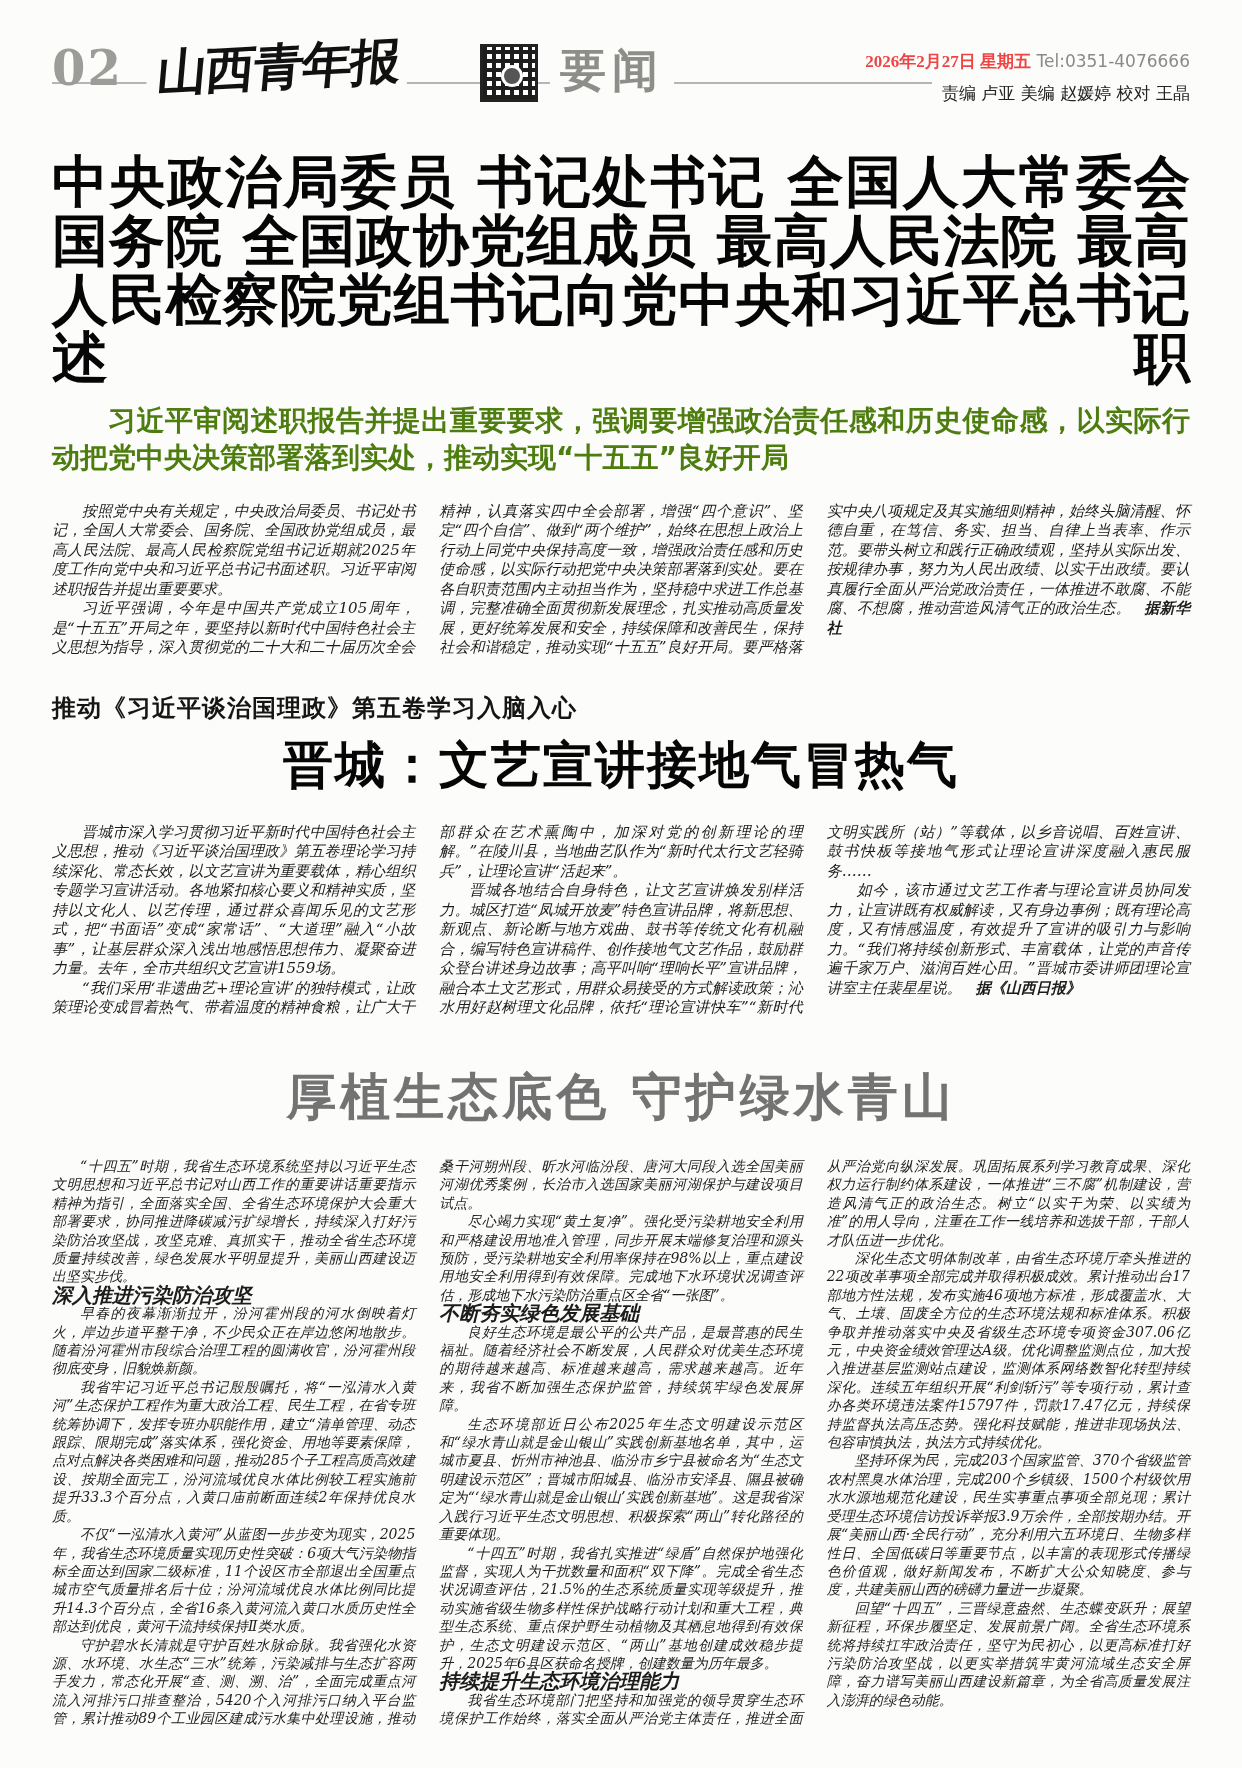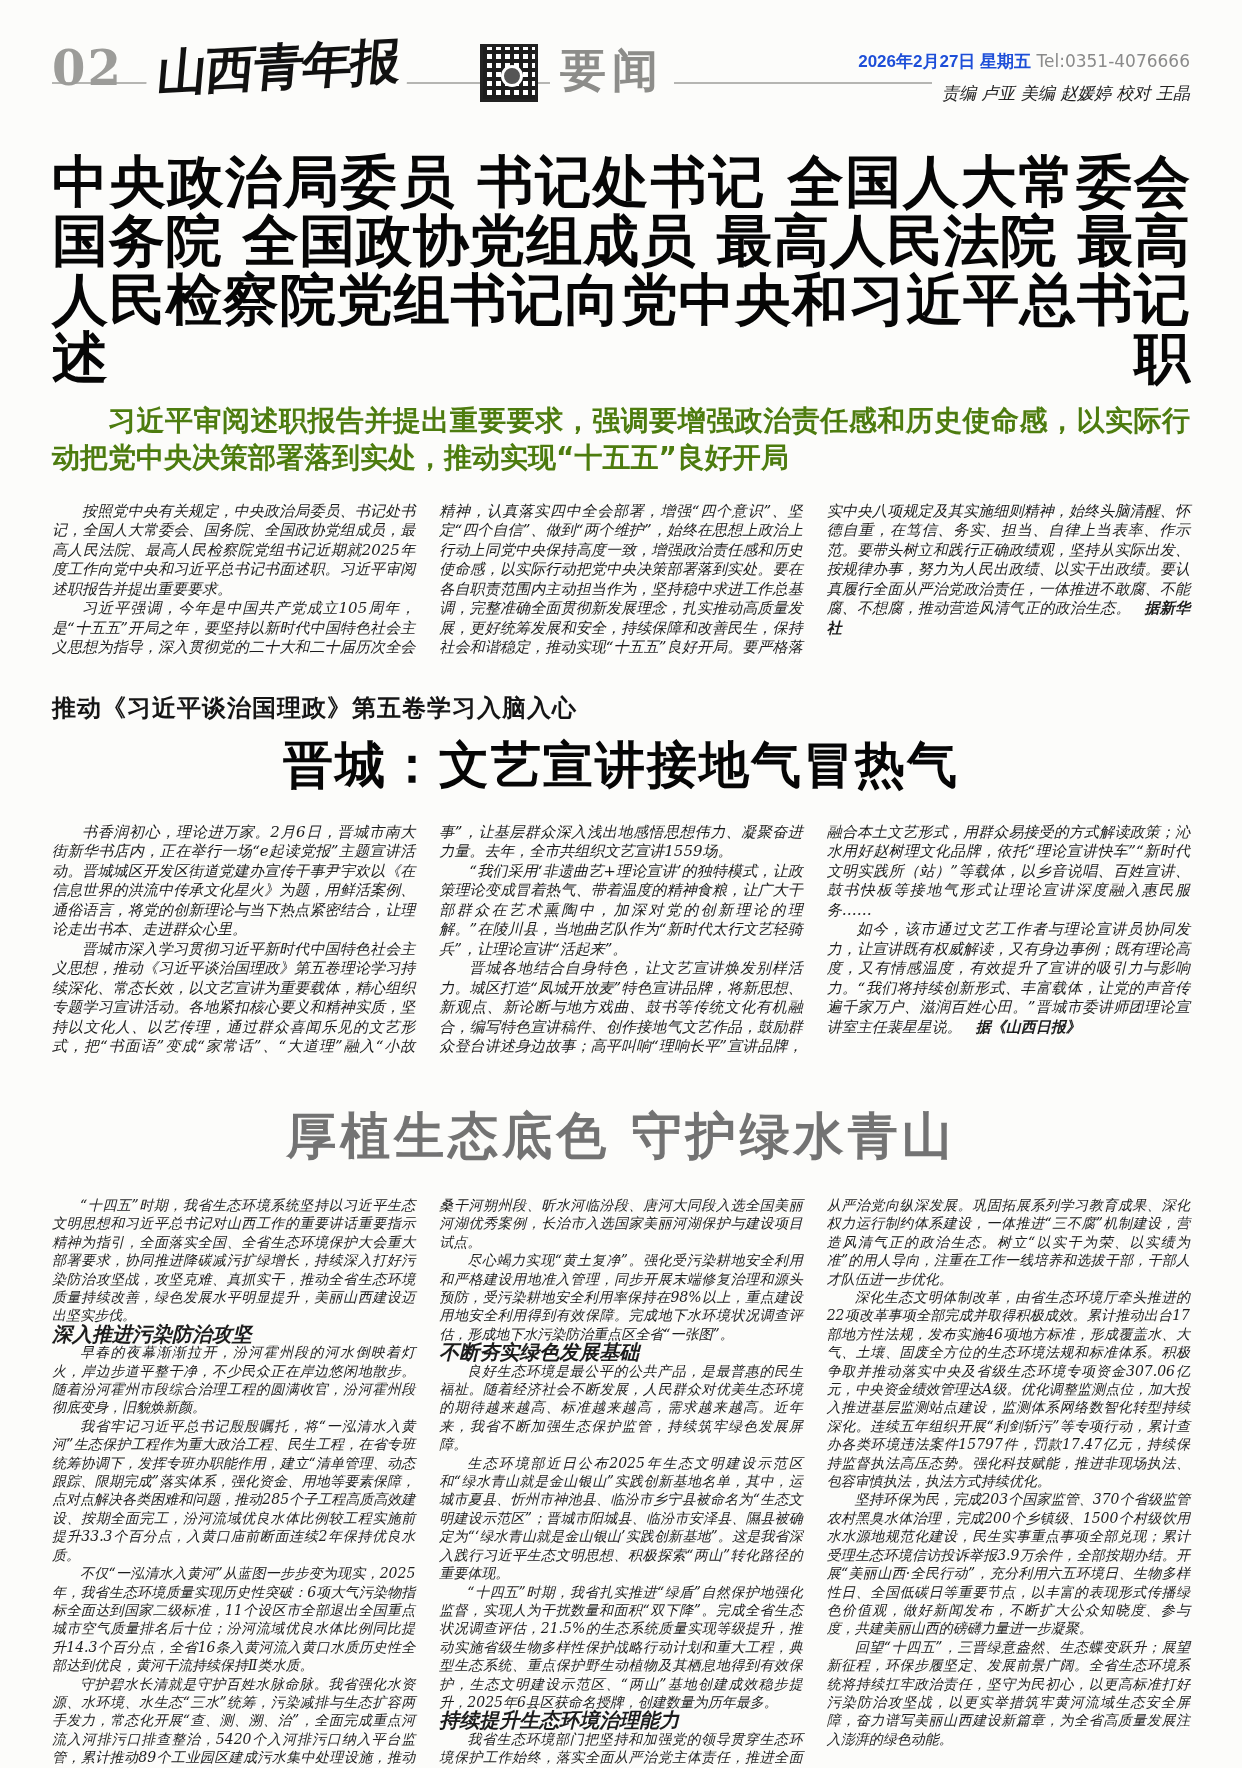--- a/index.html
+++ b/index.html
@@ -13,24 +13,24 @@
   .masthead{position:absolute;left:96px;top:0;font-size:50px;font-weight:bold;color:#111;
             transform:skewX(-8deg) rotate(-3deg);letter-spacing:-2px;background:#fcfcfa;padding:0 10px;}
   .qr{position:absolute;left:428px;top:10px;width:58px;height:58px;background:#fff;border:3px solid #222;box-sizing:border-box;
       background-image:repeating-linear-gradient(0deg,#1d1d1d 0 4px,transparent 4px 9px),
                        repeating-linear-gradient(90deg,#1d1d1d 0 4px,#fff 4px 9px);}
   .qr::after{content:"";position:absolute;left:18px;top:18px;width:16px;height:16px;border-radius:50%;
              background:#555;border:3px solid #fff;}
   .section-title{position:absolute;left:498px;top:6px;font-size:46px;font-weight:bold;color:#8d8d8a;
                  letter-spacing:6px;background:#fcfcfa;padding:0 10px;}
   .dateline{position:absolute;right:0;top:16px;font-size:17px;white-space:nowrap;}
-  .dateline .date{font-weight:bold;color:#1d4ed8;font-family:Liberation Sans, sans-serif;text-align:center;}
+  .dateline .date{font-weight:bold;color:#ef4444;font-family:Liberation Serif, serif;text-align:center;}
   .dateline .phone{color:#8a8a8a;font-family:"DejaVu Sans","Liberation Sans",sans-serif;}
   .credits{position:absolute;right:0;top:46px;font-size:17px;color:#222;background:#fcfcfa;padding:2px 0 2px 10px;
-           font-family:"DejaVu Sans","Liberation Sans",sans-serif;font-style:italic;}
+           font-family:"DejaVu Sans","Liberation Sans",sans-serif;}
 
   
   .headline1{margin-top:40px;font-weight:900;font-size:56px;line-height:1.05;color:#060606;
              font-family:"DejaVu Serif","Liberation Serif",serif;}
   .headline1 .hl-line{text-align:justify;text-align-last:justify;}
   .subhead1{margin-top:16px;font-size:28px;line-height:1.3;font-weight:bold;color:#4d7c0f;
             font-family:"DejaVu Sans","Liberation Sans",sans-serif;text-indent:2em;text-align:justify;}
 
   .body-cols{column-count:3;column-gap:24px;text-align:justify;font-style:italic;}
   .body-cols p{margin:0;text-indent:2em;}
@@ -79,21 +79,20 @@
       <p>按照党中央有关规定，中央政治局委员、书记处书记，全国人大常委会、国务院、全国政协党组成员，最高人民法院、最高人民检察院党组书记近期就2025年度工作向党中央和习近平总书记书面述职。习近平审阅述职报告并提出重要要求。</p>
       <p><span>习近平强调，今年是中国共产党成立105周年，是“十五五”开局之年，要坚持以新时代中国特色社会主义思想为指导，深入贯彻党的二十大和二十届历次全会精神，认真落实四中全会部署，增强“四个意识”、坚定“四个自信”、做到“两个维护”，始终在思想上政治上行动上同党中央保持高度一致，增强政治责任感和历史使命感，以实际行动把党中央决策部署落到实处。要在各自职责范围内主动担当作为，坚持稳中求进工作总基调，完整准确全面贯彻新发展理念，扎实推动高质量发展，更好统筹发展和安全，持续保障和改善民生，保持社会和谐稳定，推动实现“十五五”良好开局。要严格落实中央八项规定及其实施细则精神，始终头脑清醒、怀德自重，在笃信、务实、担当、自律上当表率、作示范。要带头树立和践行正确政绩观，坚持从实际出发、按规律办事，努力为人民出政绩、以实干出政绩。要认真履行全面从严治党政治责任，一体推进不敢腐、不能腐、不想腐，推动营造风清气正的政治生态。</span><span class="attribution">据新华社</span></p>
     </div>
   </div>
 
   <div>
     <div class="kicker">推动《习近平谈治国理政》第五卷学习入脑入心</div>
     <div class="headline2">晋城：文艺宣讲接地气冒热气</div>
 
     <div class="body-cols a2-body">
-      <p>书香润初心，理论进万家。2月6日，晋城市南大街新华书店内，正在举行一场“e起读党报”主题宣讲活动。晋城城区开发区街道党建办宣传干事尹宇欢以《在信息世界的洪流中传承文化星火》为题，用鲜活案例、通俗语言，将党的创新理论与当下热点紧密结合，让理论走出书本、走进群众心里。</p>
       <p>晋城市深入学习贯彻习近平新时代中国特色社会主义思想，推动《习近平谈治国理政》第五卷理论学习持续深化、常态长效，以文艺宣讲为重要载体，精心组织专题学习宣讲活动。各地紧扣核心要义和精神实质，坚持以文化人、以艺传理，通过群众喜闻乐见的文艺形式，把“书面语”变成“家常话”、“大道理”融入“小故事”，让基层群众深入浅出地感悟思想伟力、凝聚奋进力量。去年，全市共组织文艺宣讲1559场。</p>
       <p>“我们采用‘非遗曲艺+理论宣讲’的独特模式，让政策理论变成冒着热气、带着温度的精神食粮，让广大干部群众在艺术熏陶中，加深对党的创新理论的理解。”在陵川县，当地曲艺队作为“新时代太行文艺轻骑兵”，让理论宣讲“活起来”。</p>
       <p>晋城各地结合自身特色，让文艺宣讲焕发别样活力。城区打造“凤城开放麦”特色宣讲品牌，将新思想、新观点、新论断与地方戏曲、鼓书等传统文化有机融合，编写特色宣讲稿件、创作接地气文艺作品，鼓励群众登台讲述身边故事；高平叫响“理响长平”宣讲品牌，融合本土文艺形式，用群众易接受的方式解读政策；沁水用好赵树理文化品牌，依托“理论宣讲快车”“新时代文明实践所（站）”等载体，以乡音说唱、百姓宣讲、鼓书快板等接地气形式让理论宣讲深度融入惠民服务……</p>
       <p><span>如今，该市通过文艺工作者与理论宣讲员协同发力，让宣讲既有权威解读，又有身边事例；既有理论高度，又有情感温度，有效提升了宣讲的吸引力与影响力。“我们将持续创新形式、丰富载体，让党的声音传遍千家万户、滋润百姓心田。”晋城市委讲师团理论宣讲室主任裴星星说。</span><span class="attribution">据《山西日报》</span></p>
     </div>
   </div>
 
   <div>
     <div class="headline3">厚植生态底色  守护绿水青山</div>
 

